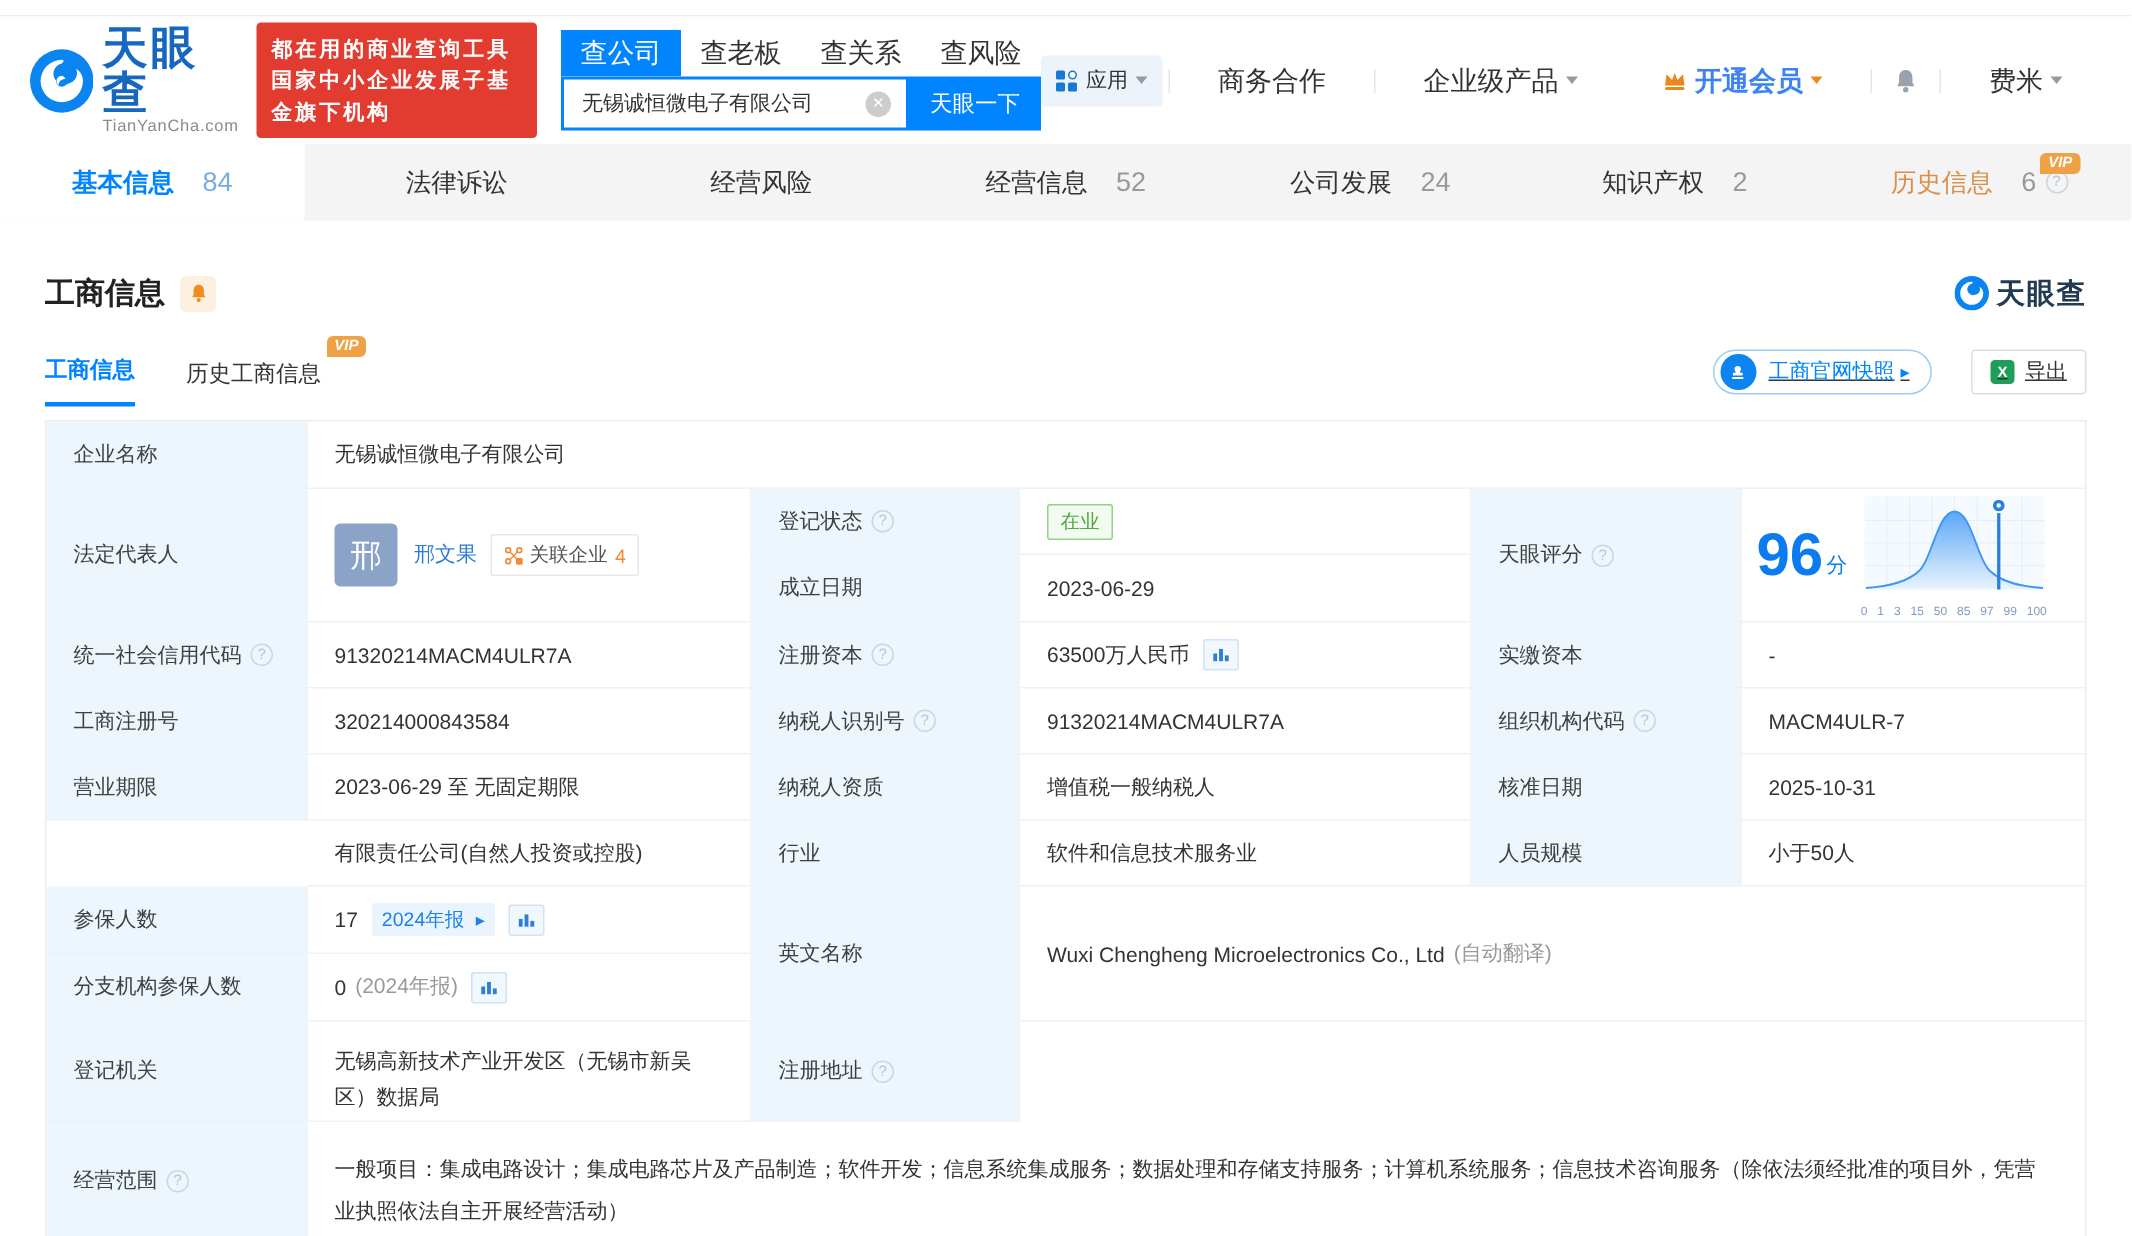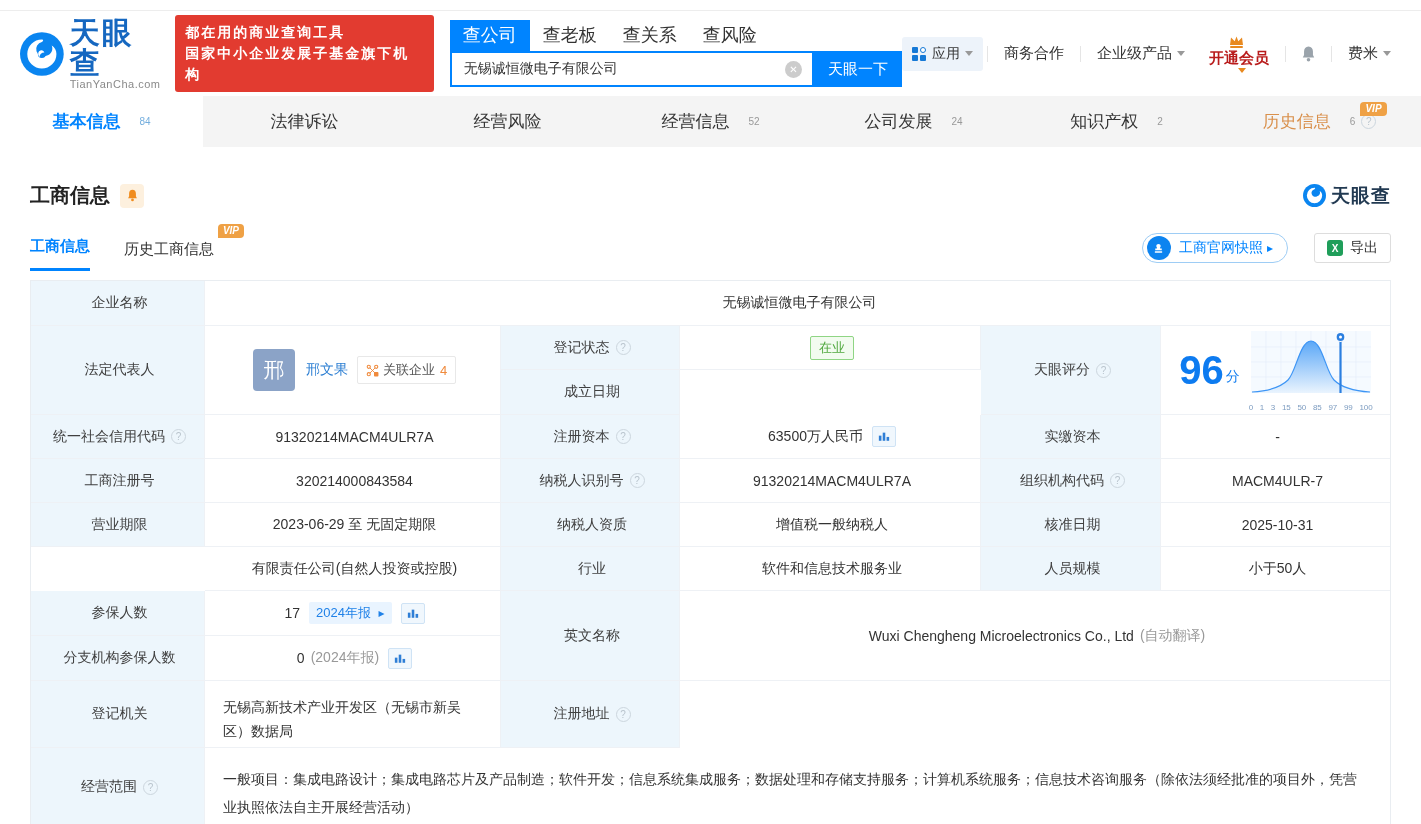--- a/index.html
+++ b/index.html
@@ -28,71 +28,71 @@
                               font-family:inherit; }
   .clear-btn { width:17px; height:17px; border-radius:50%; background:#ccc; color:#fff; font-size:10px;
                display:flex; align-items:center; justify-content:center; margin-right:10px; cursor:pointer; }
   .search-btn { width:88px; height:36px; background:#0084ff; color:#fff; border:none; font-size:15px; cursor:pointer;
                 font-family:inherit; }
   .header-right { margin-left:auto; display:flex; align-items:center; white-space:nowrap; }
   .apps-btn { display:flex; align-items:center; background:#edf3fa; border-radius:3px; padding:8px 10px; cursor:pointer; }
   .grid-icon { display:grid; grid-template-columns:6px 6px; grid-template-rows:6px 6px; gap:2px; margin-right:6px; }
   .grid-icon i { background:#1679d6; border-radius:1px; }
   .grid-icon i.dot { background:#fff; border:1.5px solid #1679d6; border-radius:50%; }
-  .hmenu-item { display:flex; align-items:center; font-size:15px; color:#333; cursor:pointer; margin:0 12px; }
-  .hmenu-item.vipcolor { color:#b91c1c; font-weight:bold;flex-direction:column; }
+  .hmenu-item { display:flex; align-items:center; font-size:18px; color:#333; cursor:pointer; margin:0 28px; }
+  .hmenu-item.vipcolor { color:#3b82f6; font-weight:bold; }
   .caret { width:0; height:0; border-left:4px solid transparent; border-right:4px solid transparent;
            border-top:5px solid #999; margin-left:5px; }
   .caret.orange { border-top-color:#e8891f; }
   .sep { width:1px; height:16px; background:#e5e5e5; margin:0 4px; }
   .bell-btn { margin:0 10px; cursor:pointer; display:flex; }
 
   
   .navbar { height:51px; background:#f4f4f4; display:flex; }
   .nav-tab { flex:1; display:flex; align-items:center; justify-content:center; font-size:17px; color:#333;
              cursor:pointer; position:relative; }
-  .nav-tab .cnt { font-size:10px; color:#999; margin-left:19px; }
+  .nav-tab .cnt { font-size:18px; color:#999; margin-left:19px; }
   .nav-tab.active { background:#fff; color:#0084ff; font-weight:bold; }
   .nav-tab.active .cnt { color:#74aede; font-weight:normal; }
   .nav-tab.orange { color:#d9904c; }
   .vip-badge { position:absolute; top:6px; margin-left:108px; background:#efa145; color:#fff; font-size:10px;
                font-weight:bold; font-style:italic; padding:1px 5px 2px; border-radius:4px 4px 4px 0; line-height:11px; }
   .help { width:15px; height:15px; border-radius:50%; border:1px solid #ccd6de; color:#b9c4cd; font-size:10px;
           display:inline-flex; align-items:center; justify-content:center; margin-left:6px; cursor:pointer; flex:none; }
 
   
   .content { padding:35px 30px 0; }
   .sec-head { display:flex; align-items:center; }
   .sec-title { font-size:20px; font-weight:bold; color:#222; }
   .sec-bell { width:24px; height:24px; background:#fdf0de; border-radius:4px; margin-left:10px;
               display:flex; align-items:center; justify-content:center; cursor:pointer; }
   .watermark { margin-left:auto; display:flex; align-items:center; }
   .watermark span { font-size:19px; font-weight:bold; color:#223a52; margin-left:5px; letter-spacing:1px; }
   .subtab-row { display:flex; align-items:flex-end; margin-top:24px; }
   .subtab { margin-right:34px; font-size:15px; padding-bottom:12px; position:relative; cursor:pointer; color:#333; }
   .subtab.active { color:#0084ff; border-bottom:3px solid #0084ff; font-weight:bold; }
   .subtab .vip-badge { top:-16px; right:-30px; margin-left:0; }
-  .subtab-actions { margin-left:auto; display:flex; align-items:flex-end; padding-bottom:8px; }
+  .subtab-actions { margin-left:auto; display:flex; align-items:flex-end; padding-bottom:8px;text-decoration:underline; }
   .snapshot-btn { display:flex; align-items:center; border:1px solid #9ecdf5; border-radius:16px; height:30px;
                   padding:0 14px 0 4px; color:#0084ff; font-size:14px; cursor:pointer; background:#fff; }
   .stamp-circle { width:24px; height:24px; border-radius:50%; background:#0d84f0; display:flex; align-items:center;
                   justify-content:center; margin-right:8px; }
   .arrow { font-size:12px; margin-left:4px; }
   .export-btn { display:flex; align-items:center; border:1px solid #ddd; border-radius:3px; height:30px; padding:0 12px;
                 margin-left:26px; font-size:14px; color:#333; cursor:pointer; background:#fff; }
   .xls-icon { width:16px; height:16px; background:#1f9e5a; border-radius:3px; color:#fff; font-size:10px;
               font-weight:bold; display:flex; align-items:center; justify-content:center; margin-right:7px; }
 
   
   .info-table { margin-top:9px; border:1px solid #e9edf1; display:grid;
     grid-template-columns:174px 296px 179px 301px 180px 1fr;
     grid-template-rows:45px 44px 45px 44px 44px 44px 44px 45px 45px 67px 1fr;
     height:547px; }
   .cell { display:flex; align-items:center; padding:0 14px 0 18px; border-right:1px solid #eef1f5;
-          border-bottom:1px solid #eef1f5; overflow:hidden;justify-content:center; }
+          border-bottom:1px solid #eef1f5; overflow:hidden; }
   .cell.lab { background:#edf6fc; color:#404040; }
   .cell.br0 { border-right:none; }
   .cell.bb0 { border-bottom:none; }
   .cell.wrap { line-height:24px; flex-wrap:wrap; align-content:center; display:block;
                padding-top:9px; }
   a.link { color:#2a7dd2; text-decoration:none; cursor:pointer; }
   .avatar { width:42px; height:42px; border-radius:4px; background:#8ba3c7; color:#fff; font-size:21px;
             display:flex; align-items:center; justify-content:center; margin-right:11px; flex:none; }
   .rel-badge { display:inline-flex; align-items:center; border:1px solid #e8e8e8; border-radius:2px;
                padding:4px 8px; margin-left:9px; font-size:13px; color:#555; cursor:pointer; background:#fff; }
@@ -293,20 +293,23 @@
     </div>
     <div class="cell lab" style="grid-area:2/3/3/4">
       <span>登记状态</span>
       <span class="help">?</span>
     </div>
     <div class="cell" style="grid-area:2/4/3/5">
       <span class="tag-green">在业</span>
     </div>
     <div class="cell lab" style="grid-area:3/3/4/4">
       <span>成立日期</span>
+    </div>
+    <div class="cell" style="grid-area:3/4/4/5">
+      <span>2023-06-29</span>
     </div>
     <div class="cell lab" style="grid-area:2/5/4/6">
       <span>天眼评分</span>
       <span class="help">?</span>
     </div>
     <div class="cell br0 score-cell" style="grid-area:2/6/4/7">
       <span class="score-num">96</span>
       <span class="score-unit">分</span>
       <div class="score-chart">
         <svg width="126" height="70" viewBox="0 0 122 70">

